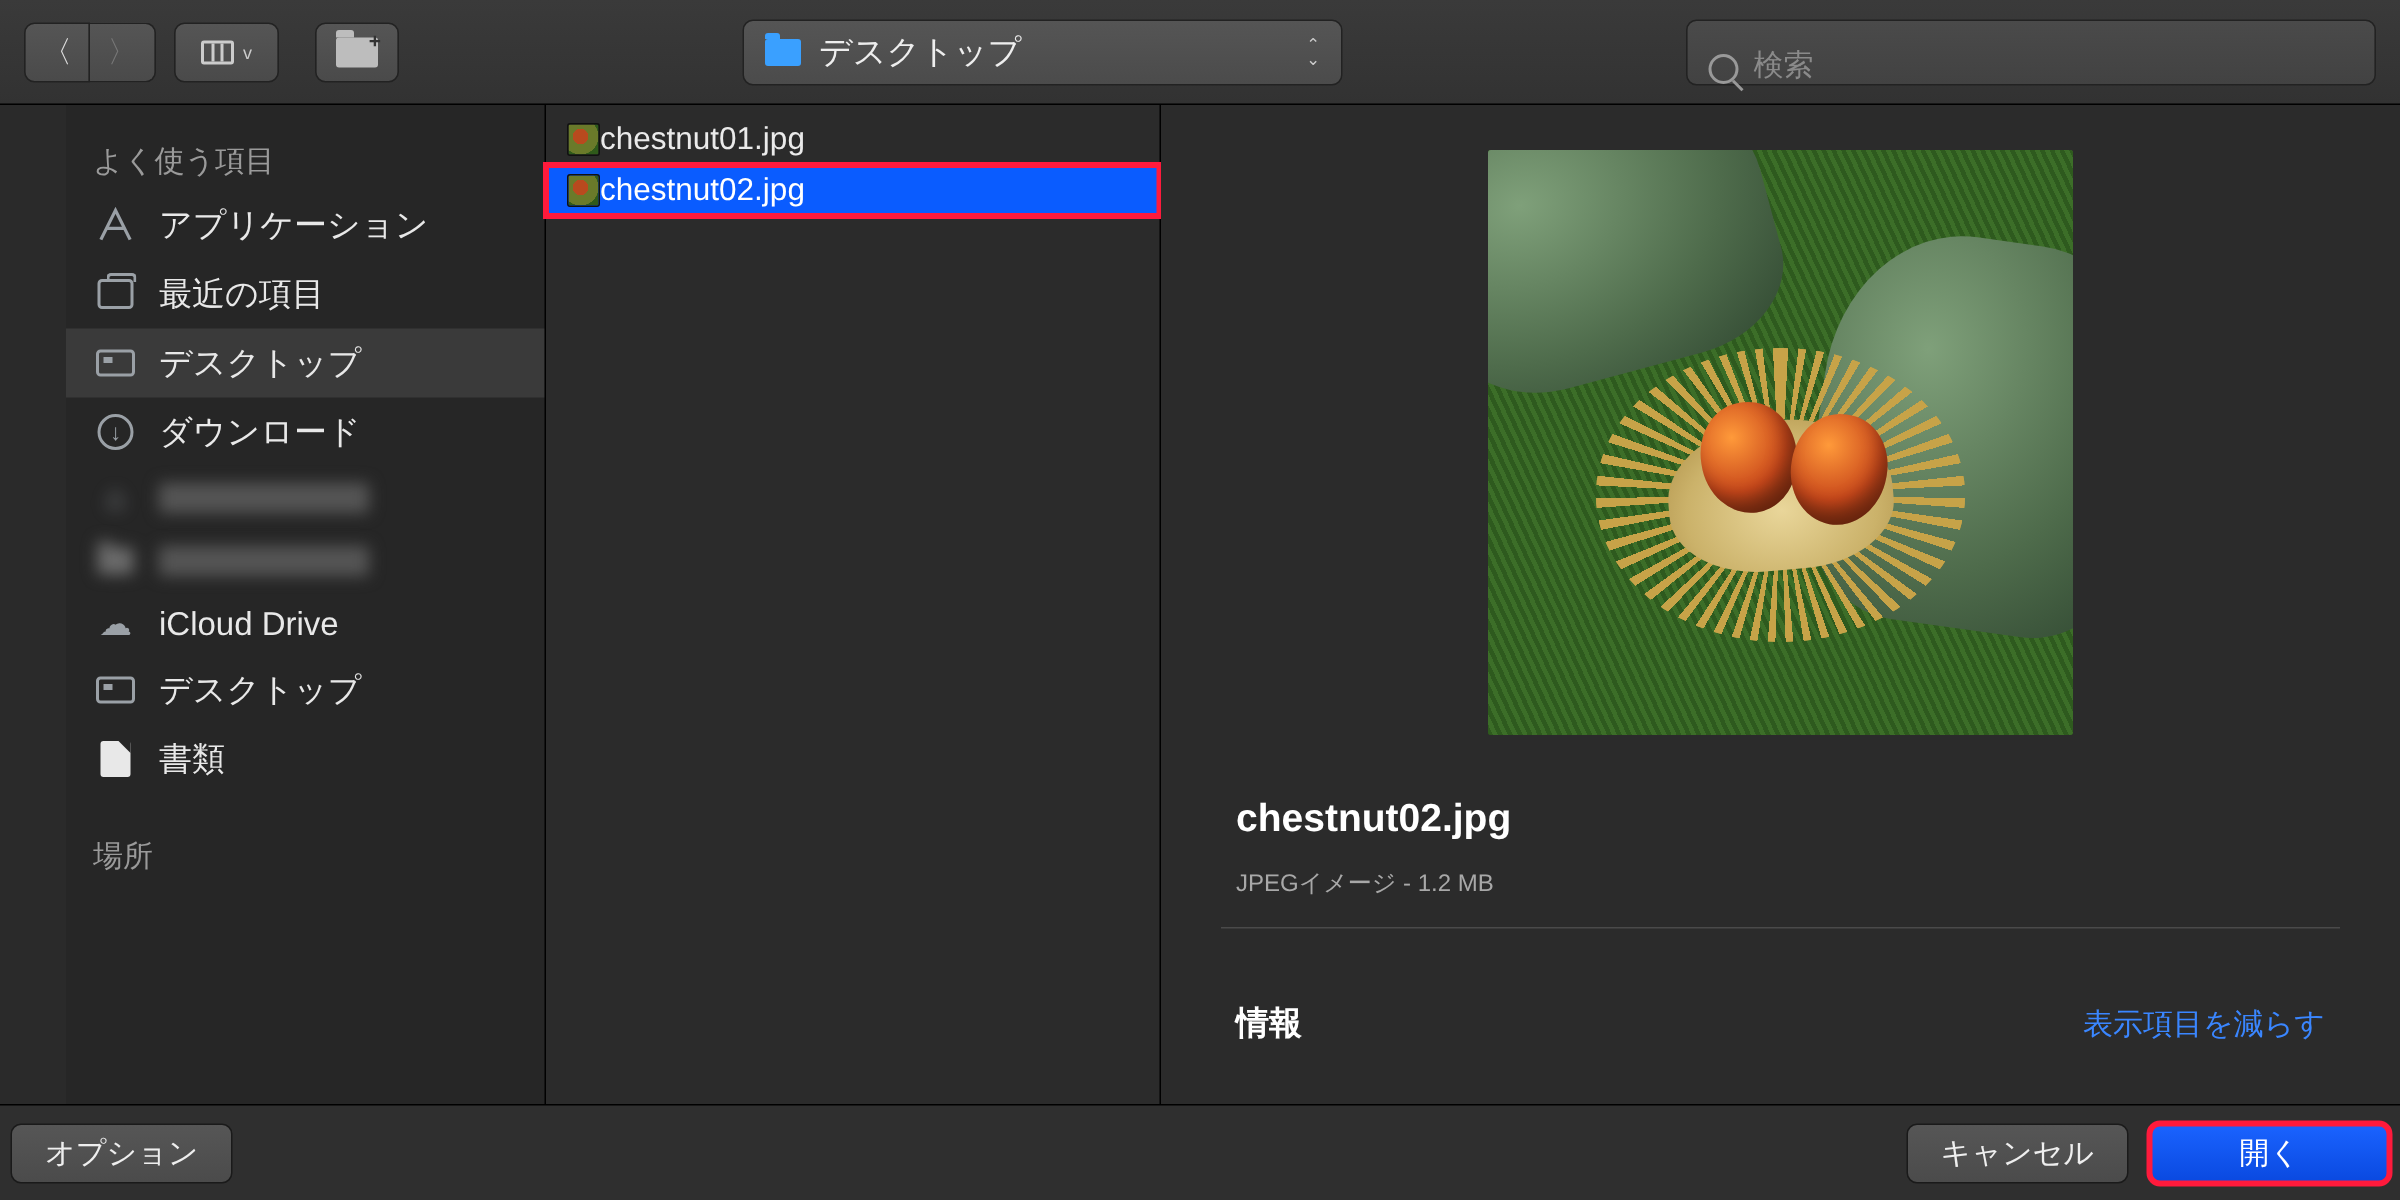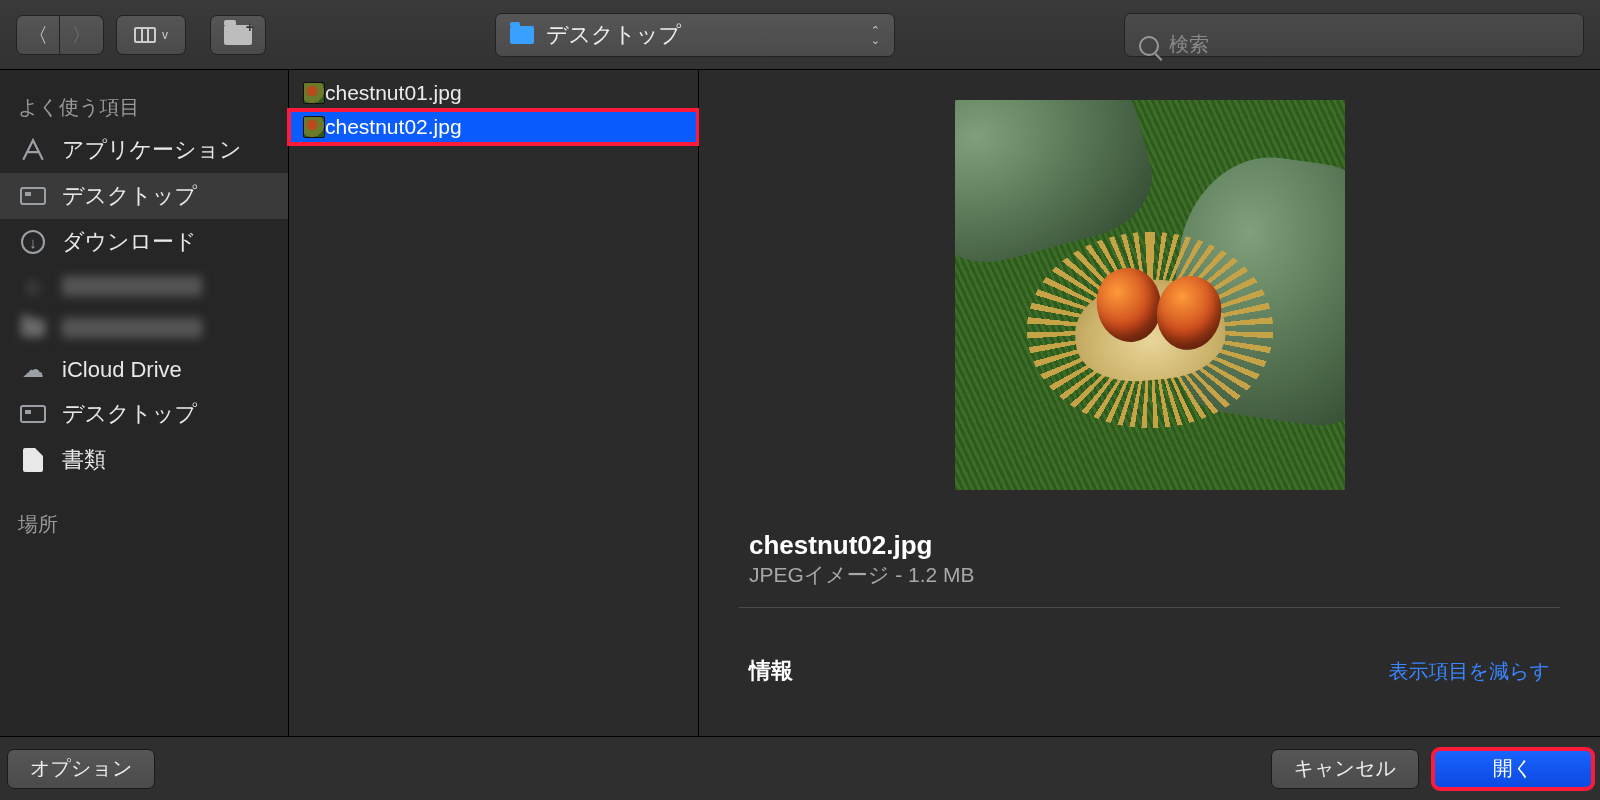--- a/index.html
+++ b/index.html
@@ -26,21 +26,21 @@
   .loc-folder::before { content:""; position:absolute; top:-4px; left:0; width:10px; height:4px; background:#3aa0ff; border-radius:2px 2px 0 0; }
   .loc-arrows { margin-left:auto; display:flex; flex-direction:column; font-size:11px; line-height:10px; color:#ccc; }
   .search { width: 460px; height: 44px; background: linear-gradient(#4a4a4a,#424242); border:1px solid #222; border-radius:7px; display:flex; align-items:flex-end; padding:0 14px; gap:10px; }
   .search-icon { width:20px; height:20px; border:2px solid #999; border-radius:50%; position:relative; }
   .search-icon::after { content:""; position:absolute; width:9px; height:2px; background:#999; bottom:-4px; right:-6px; transform:rotate(45deg); }
   .search input { flex:1; background:transparent; border:none; outline:none; color:#eee; font-size:20px; }
   .search input::placeholder { color:#8a8a8a; }
   
   .body { flex:1; display:flex; min-height:0; }
   
-  .sidebar { width: 289px; background: #262626; border-right:1px solid #000; padding: 14px 0 10px; overflow:hidden; }
+  .sidebar { width: 320px; background: #262626; border-right:1px solid #000; padding: 14px 0 10px; overflow:hidden;margin-left:44px; }
   .side-header { color:#9a9a9a; font-size:20px; padding: 10px 18px 6px; }
   .side-item { display:flex; align-items:center; gap:14px; padding: 8px 18px; font-size:22px; color:#e8e8e8; }
   .side-item.selected { background:#3a3a3a; }
   .side-item .ic { width:30px; height:26px; display:flex; align-items:center; justify-content:center; color:#9aa0a6; }
   .ic-app { width:26px; height:26px; }
   .ic-recent { width:24px; height:20px; border:2px solid #9aa0a6; border-radius:3px; position:relative; }
   .ic-recent::after { content:""; position:absolute; top:-6px; left:4px; width:16px; height:4px; border:2px solid #9aa0a6; border-bottom:none; border-radius:3px 3px 0 0; }
   .ic-desktop { width:26px; height:18px; border:2px solid #9aa0a6; border-radius:3px; position:relative; }
   .ic-desktop::after { content:""; position:absolute; left:3px; top:3px; width:6px; height:4px; background:#9aa0a6; }
   .ic-down { width:24px; height:24px; border:2px solid #9aa0a6; border-radius:50%; position:relative; }
@@ -56,21 +56,21 @@
   
   .filecol { width: 410px; background:#2b2b2b; border-right:1px solid #000; padding-top:6px; }
   .file-row { display:flex; align-items:center; gap:0; height:34px; padding:0 14px; font-size:21px; color:#eaeaea; }
   .file-row.selected { background:#0a5cff; color:#fff; }
   .file-row .thumb { width:22px; height:22px; border-radius:2px; background: radial-gradient(circle at 40% 40%, #b94a1e 30%, #6a7a2a 31% 70%, #2f5a1a 71%); border:1px solid #111; }
   .hl-red { outline:4px solid #ff1a3c; outline-offset:-2px; }
   
   .preview { flex:1; background:#2b2b2b; display:flex; flex-direction:column; align-items:center; padding: 30px 40px 10px; }
   .preview-img { width:390px; height:390px; background:#3a5a2a; border-radius:2px; overflow:hidden; position:relative; }
   .preview-title { align-self:flex-start; margin-top:40px; font-size:26px; font-weight:600; color:#fff; width:100%; padding:0 10px; }
-  .preview-sub { align-self:flex-start; font-size:21px; color:#a8a8a8; margin-top:0; width:100%; padding:0 10px; }
+  .preview-sub { align-self:flex-start; font-size:16px; color:#a8a8a8; margin-top:18px; width:100%; padding:0 10px; }
   .divider { width:100%; height:1px; background:#4a4a4a; margin:18px 0 12px; }
   .info-row { width:100%; display:flex; justify-content:space-between; align-items:center; padding:0 10px;margin-top:36px; }
   .info-label { font-size:22px; font-weight:600; color:#fff; }
   .info-link { font-size:20px; color:#3a86ff; }
   
   .grass { position:absolute; inset:0; background:
      repeating-linear-gradient(65deg, #2e5a1e 0 3px, #3c6e28 3px 6px),
      linear-gradient(#3a5a2a,#274515); }
   .boot { position:absolute; background: radial-gradient(ellipse at 30% 30%, #7fa07a, #4e6b4b 60%, #2f4630); border-radius: 40% 40% 30% 30%; }
   .boot.b1 { width:230px; height:180px; left:-40px; top:-30px; transform:rotate(-15deg); }
@@ -140,20 +140,26 @@
 
       <div class="side-item">
         <div class="ic">
           <svg class="ic-app" viewBox="0 0 24 24" fill="none" stroke="#9aa0a6" stroke-width="2">
               <path d="M3 21 L12 3 L21 21 M7 14 H17"></path>
             </svg>
         </div>
         <span>アプリケーション</span>
       </div>
 
+      <div class="side-item">
+        <div class="ic">
+            <div class="ic-recent"></div>
+          </div>
+        <span>最近の項目</span>
+      </div>
 
       <div class="side-item selected">
         <div class="ic">
             <div class="ic-desktop"></div>
           </div>
         <span>デスクトップ</span>
       </div>
 
       <div class="side-item">
         <div class="ic">

